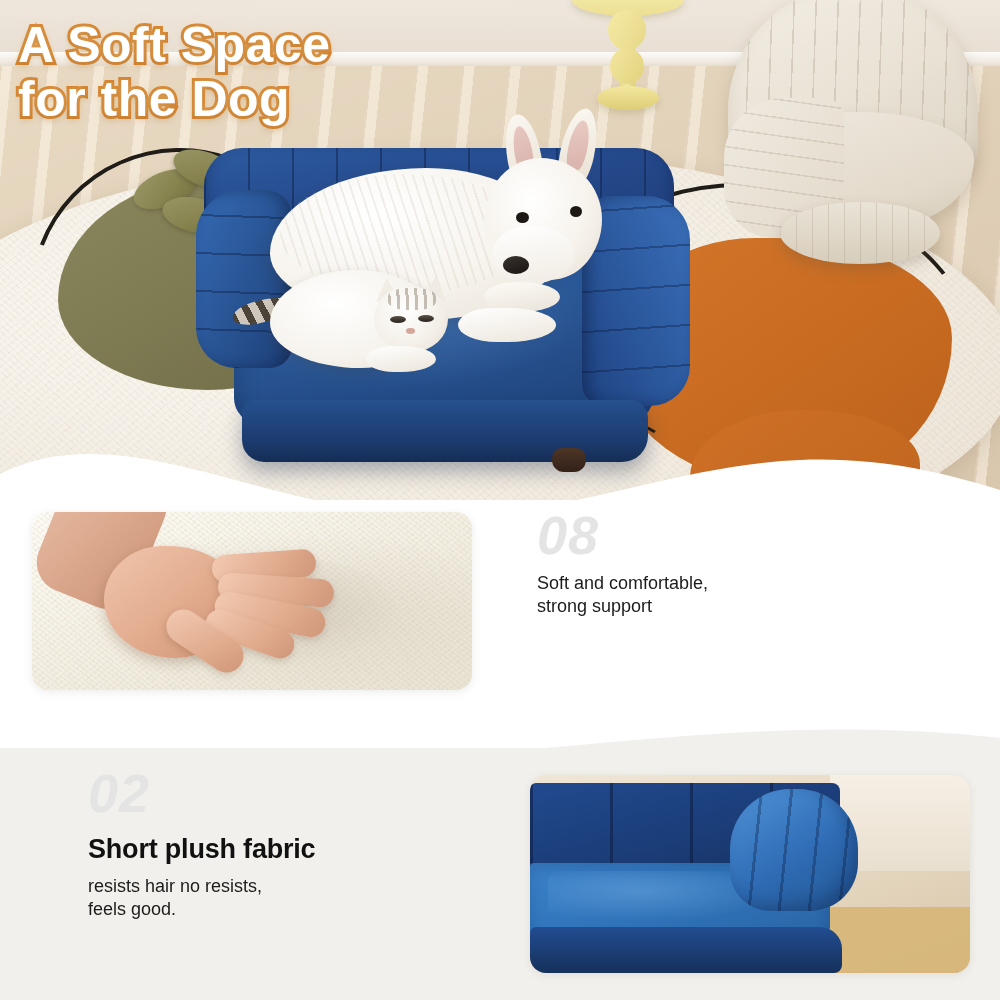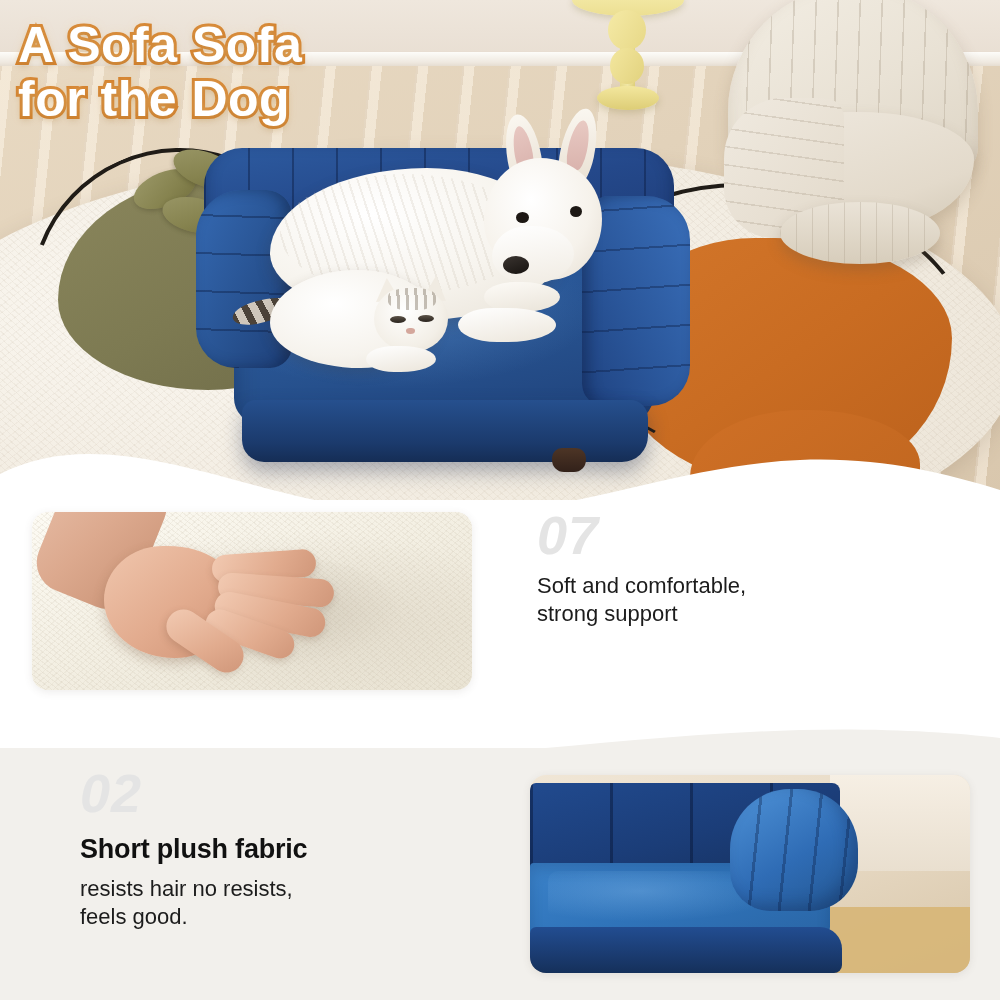--- a/index.html
+++ b/index.html
@@ -451,21 +451,21 @@
     line-height:1;
   }
   .feat-title {
     font-size:27px;
     font-weight:700;
     color:#111111;
     letter-spacing:-.2px;
     margin-top:14px;
   }
   .feat-desc {
-    font-size:22px;
+    font-size:18px;
     font-weight:400;
     color:#1c1c1c;
     line-height:1.28;
     margin-top:10px;
     white-space:pre-line;
   }
 
   
   .wave2 {
     position:absolute; left:0; top:712px;
@@ -474,21 +474,21 @@
   }
   .wave2 svg { display:block; width:1000px; height:66px; }
 
   
   .sec2 {
     position:absolute; left:0; top:748px;
     width:1000px; height:252px;
     background:#f2f0ec;
   }
   
-  .feat-txt-2 { position:absolute; left:80px; top:18px; width:430px; }
+  .feat-txt-2 { position:absolute; left:88px; top:18px; width:430px; }
 
   
   .img2 { left:530px; top:27px; width:440px; height:198px; }
   .v-room {
     position:absolute; inset:0;
     background:linear-gradient(160deg,#f0e6d6 0%,#e6d8c2 55%,#d8c6a9 100%);
   }
   .v-wall {
     position:absolute; left:300px; top:0; width:140px; height:96px;
     background:linear-gradient(180deg,#f6efe4,#e9dfcf);
@@ -617,21 +617,21 @@
         <div class="cat-head"></div>
         <div class="cat-stripes"></div>
         <div class="cat-eye-l"></div>
         <div class="cat-eye-r"></div>
         <div class="cat-nose"></div>
         <div class="cat-paw"></div>
       </div>
 
     </div>
 
-    <h1 class="headline">A Sofa Sofa
+    <h1 class="headline">A Soft Space
 for the Dog</h1>
   </div>
 
   <div class="wave1">
     <svg viewBox="0 0 1000 90" preserveAspectRatio="none" aria-hidden="true">
       <path d="M0,44 C70,8 150,26 250,54 C350,82 430,92 520,80
                C610,68 700,34 800,30 C880,27 940,42 1000,60
                L1000,90 L0,90 Z" fill="#ffffff"></path>
     </svg>
   </div>
@@ -644,21 +644,21 @@
       <div class="arm"></div>
       <div class="hand-palm"></div>
       <div class="finger f1"></div>
       <div class="finger f2"></div>
       <div class="finger f3"></div>
       <div class="finger f4"></div>
       <div class="finger thumb"></div>
     </div>
 
     <div class="feat-txt-1">
-      <div class="num">07</div>
+      <div class="num">08</div>
       <div class="feat-desc">Soft and comfortable,
 strong support</div>
     </div>
 
   </div>
 
   <div class="wave2">
     <svg viewBox="0 0 1000 66" preserveAspectRatio="none" aria-hidden="true">
       <path d="M0,40 C120,46 260,52 400,46 C540,40 660,22 800,18
                C880,16 950,20 1000,26 L1000,66 L0,66 Z" fill="#f2f0ec"></path>

